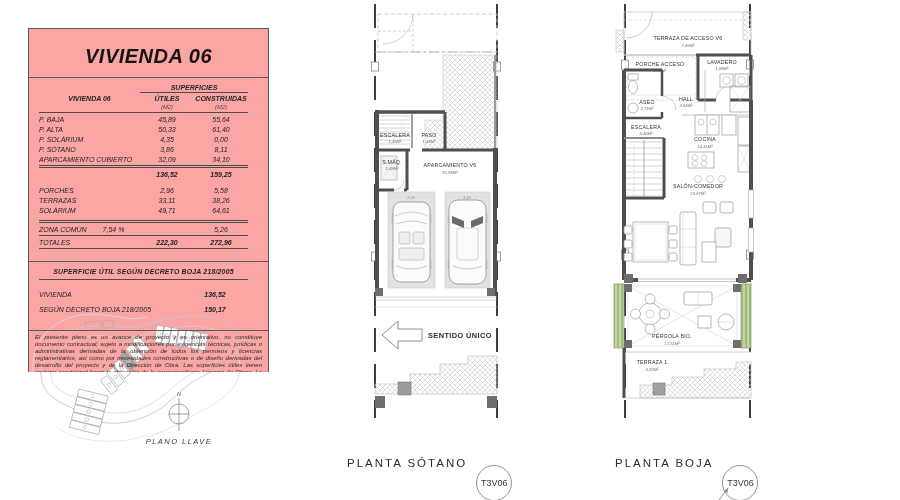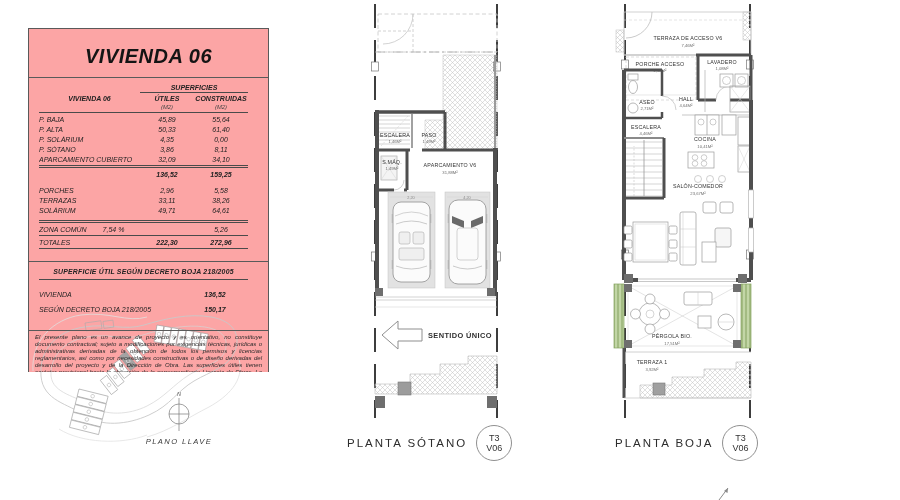--- a/index.html
+++ b/index.html
@@ -51,22 +51,22 @@
   .dirtxt { font-size:7.4px; font-weight:bold; fill:#2e2e2e; letter-spacing:0.4px; }
   .keytxt { font-size:7.6px; fill:#3a3a3a; letter-spacing:1.4px; text-anchor:middle; }
   .ntxt   { font-size:5.5px; fill:#555; text-anchor:middle; }
 
   
   .caption { position:absolute; display:flex; align-items:center; gap:9px; }
   .cap-sotano { left:347px; top:425px; }
   .cap-baja   { left:615px; top:425px; }
   .cap-text { font-size:11.5px; letter-spacing:2px; color:#2d2d2d; }
   .badge { width:36px; height:36px; border:1px solid #909090; border-radius:50%;
-           display:flex; flex-direction:column; align-items:center; justify-content:center;
-           font-size:9px; line-height:10px; color:#333; background:#fff; }
+           display:flex; flex-direction:row; align-items:center; justify-content:center;
+           font-size:9px; line-height:10px; color:#333; background:#fff;margin-top:40px; }
   .foot-mark { position:absolute; left:715px; top:486px; }
 </style>
 </head>
 <body>
 
 <div class="sheet">
 
   <div class="left-panel">
     <div class="panel-title">VIVIENDA 06</div>
     <div class="title-rule"></div>

